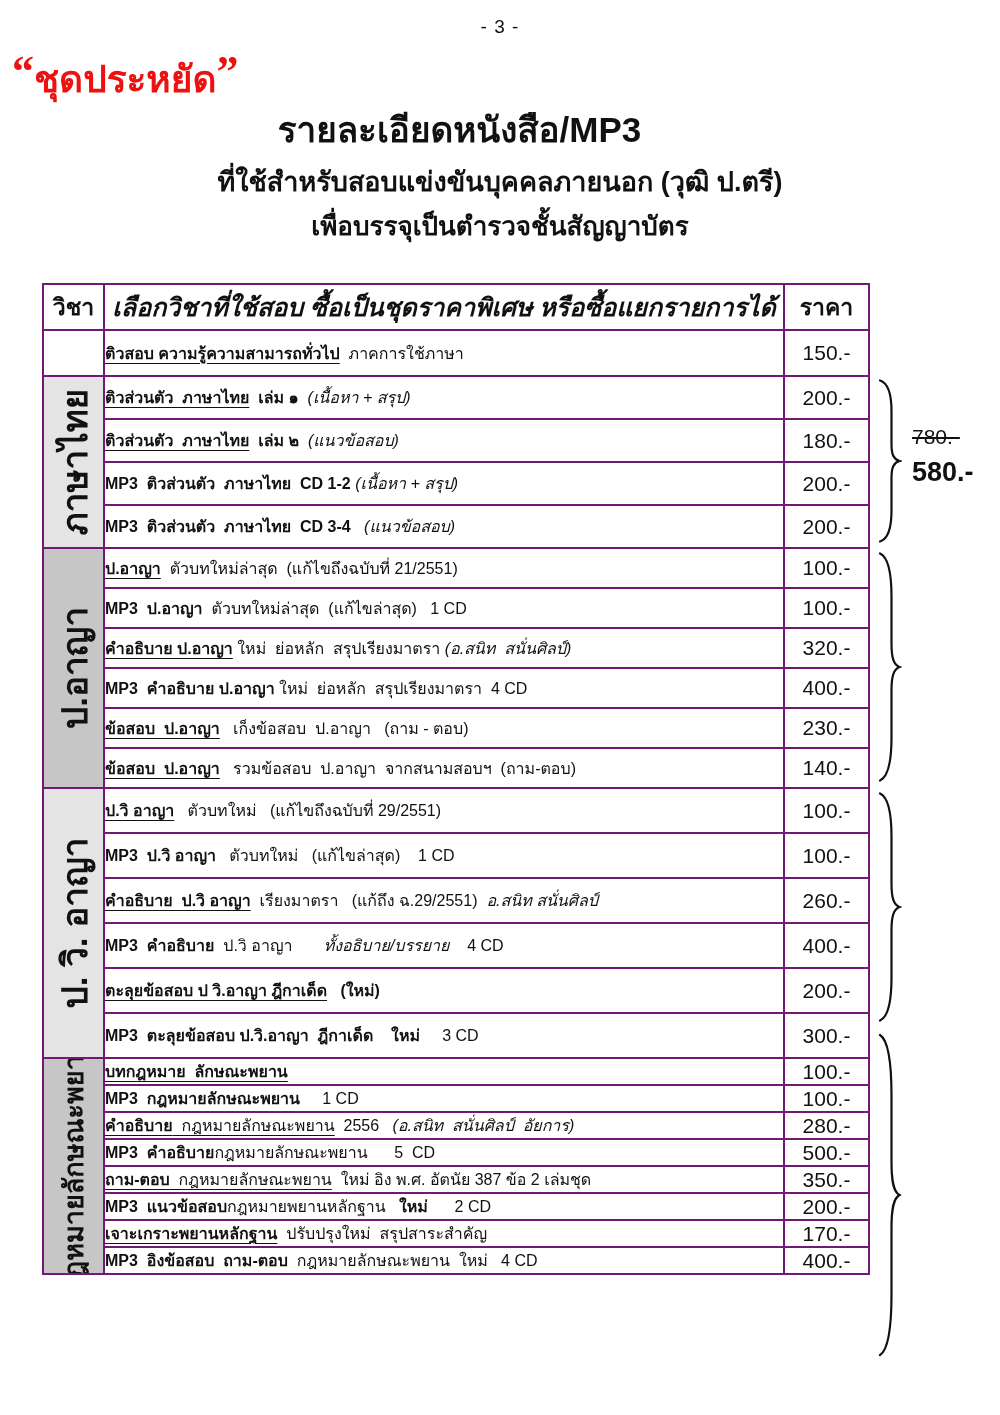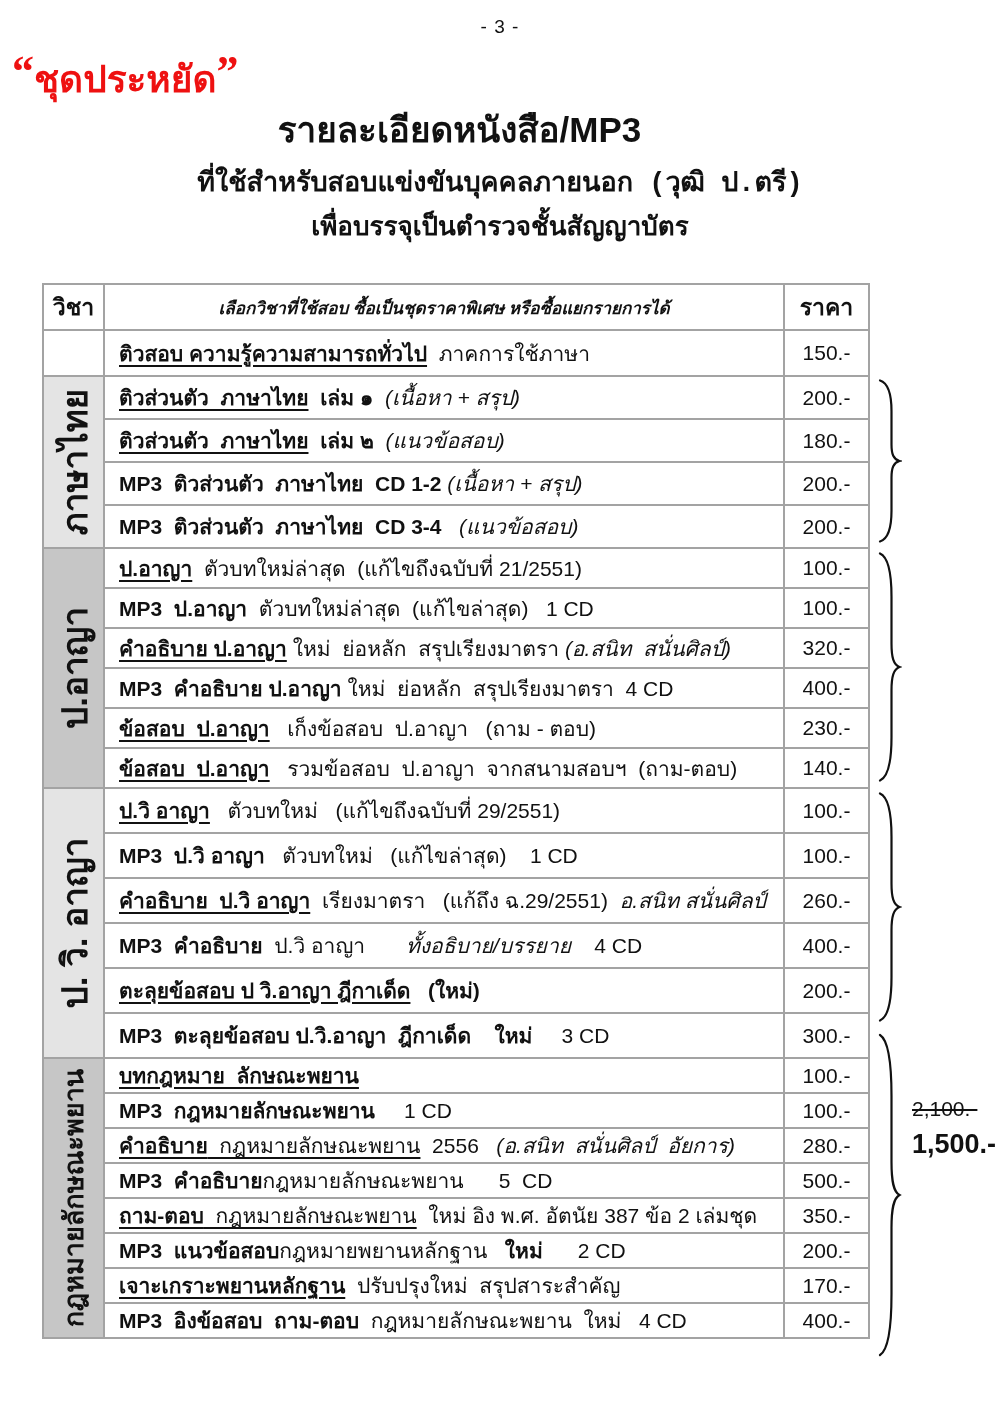--- a/index.html
+++ b/index.html
@@ -21,47 +21,47 @@
     font-family:"Liberation Serif", serif;
     white-space:nowrap; line-height:1;
   }
   .badge .q { font-size:44px; position:relative; top:-6px; }
   .doc-title {
     position:absolute; top:102px; left:0; width:919px;
     text-align:center; font-size:35px; font-weight:bold;
   }
   .doc-sub1 {
     position:absolute; top:160px; left:0; width:1000px;
-    text-align:center; font-size:27px; font-weight:bold;font-family:Liberation Mono, monospace;
+    text-align:center; font-size:27px; font-weight:bold;
   }
   .doc-sub2 {
     position:absolute; top:205px; left:0; width:1000px;
     text-align:center; font-size:26px; font-weight:bold;
   }
 
   .table-zone { position:absolute; top:283px; left:42px; width:958px; }
 
   table#price-table {
     border-collapse:collapse; table-layout:fixed;
     width:826px;
   }
   #price-table col.c-subject { width:61px; }
   #price-table col.c-desc    { width:680px; }
   #price-table col.c-price   { width:85px; }
   #price-table td {
-    border:2px solid #a3a3a3;
+    border:2px solid #701a75;
     vertical-align:middle;
     overflow:hidden;
   }
   tr.head-row td { height:46px; text-align:center; }
   td.h-subject, td.h-price { font-size:23px; font-weight:bold; }
-  td.h-desc { font-size:17px; font-weight:bold; font-style:italic;margin-top:8px; }
+  td.h-desc { font-size:25px; font-weight:bold; font-style:italic;margin-top:8px; }
 
   td.desc {
-    padding-left:14px; font-size:21px; white-space:pre;margin-top:24px;
+    font-size:16px; white-space:pre;margin-top:24px;
   }
   td.price { text-align:center; font-size:21px; }
 
   tr.intro-row td { height:46px; }
   tr.sec0 td { height:43px; }
   tr.sec1 td { height:40px; }
   tr.sec2 td { height:45px; }
   tr.sec3 td { height:25px; }
 
   td.subject-cell { position:relative; }
@@ -229,34 +229,34 @@
           <td class="desc"><span class="b">MP3  อิงข้อสอบ  ถาม-ตอบ</span><span>  กฎหมายลักษณะพยาน  ใหม่   4 CD</span></td>
           <td class="price">400.-</td>
         </tr>
       </tbody>
   </table>
   <div id="deal-layer">
       <div class="deal deal-0" style="top: 95px; height: 166px;">
         <svg class="brace" viewBox="0 0 26 100" preserveAspectRatio="none">
           <path d="M4,1.5 C12,3 15.5,9 15.5,20 L15.5,40 C15.5,46 17.5,49 23.5,50 C17.5,51 15.5,54 15.5,60 L15.5,80 C15.5,91 12,97 4,98.5" fill="none" stroke="#111" stroke-width="2.2" stroke-linecap="round" vector-effect="non-scaling-stroke"></path>
         </svg>
+        <div class="deal-prices">
+          <div class="deal-old">780.-</div>
+          <div class="deal-new">580.-</div>
+        </div>
       </div>
       <div class="deal deal-1" style="top: 267px; height: 234px;">
         <svg class="brace" viewBox="0 0 26 100" preserveAspectRatio="none">
           <path d="M4,1.5 C12,3 15.5,9 15.5,20 L15.5,40 C15.5,46 17.5,49 23.5,50 C17.5,51 15.5,54 15.5,60 L15.5,80 C15.5,91 12,97 4,98.5" fill="none" stroke="#111" stroke-width="2.2" stroke-linecap="round" vector-effect="non-scaling-stroke"></path>
         </svg>
       </div>
       <div class="deal deal-2" style="top: 507px; height: 234px;">
         <svg class="brace" viewBox="0 0 26 100" preserveAspectRatio="none">
           <path d="M4,1.5 C12,3 15.5,9 15.5,20 L15.5,40 C15.5,46 17.5,49 23.5,50 C17.5,51 15.5,54 15.5,60 L15.5,80 C15.5,91 12,97 4,98.5" fill="none" stroke="#111" stroke-width="2.2" stroke-linecap="round" vector-effect="non-scaling-stroke"></path>
         </svg>
       </div>
       <div class="deal deal-3" style="top: 747px; height: 330px;">
         <svg class="brace" viewBox="0 0 26 100" preserveAspectRatio="none">
           <path d="M4,1.5 C12,3 15.5,9 15.5,20 L15.5,40 C15.5,46 17.5,49 23.5,50 C17.5,51 15.5,54 15.5,60 L15.5,80 C15.5,91 12,97 4,98.5" fill="none" stroke="#111" stroke-width="2.2" stroke-linecap="round" vector-effect="non-scaling-stroke"></path>
         </svg>
-        <div class="deal-prices">
-          <div class="deal-old">2,100.-</div>
-          <div class="deal-new">1,500.-</div>
-        </div>
       </div>
     </div>
 </div>
 
 </body></html>

